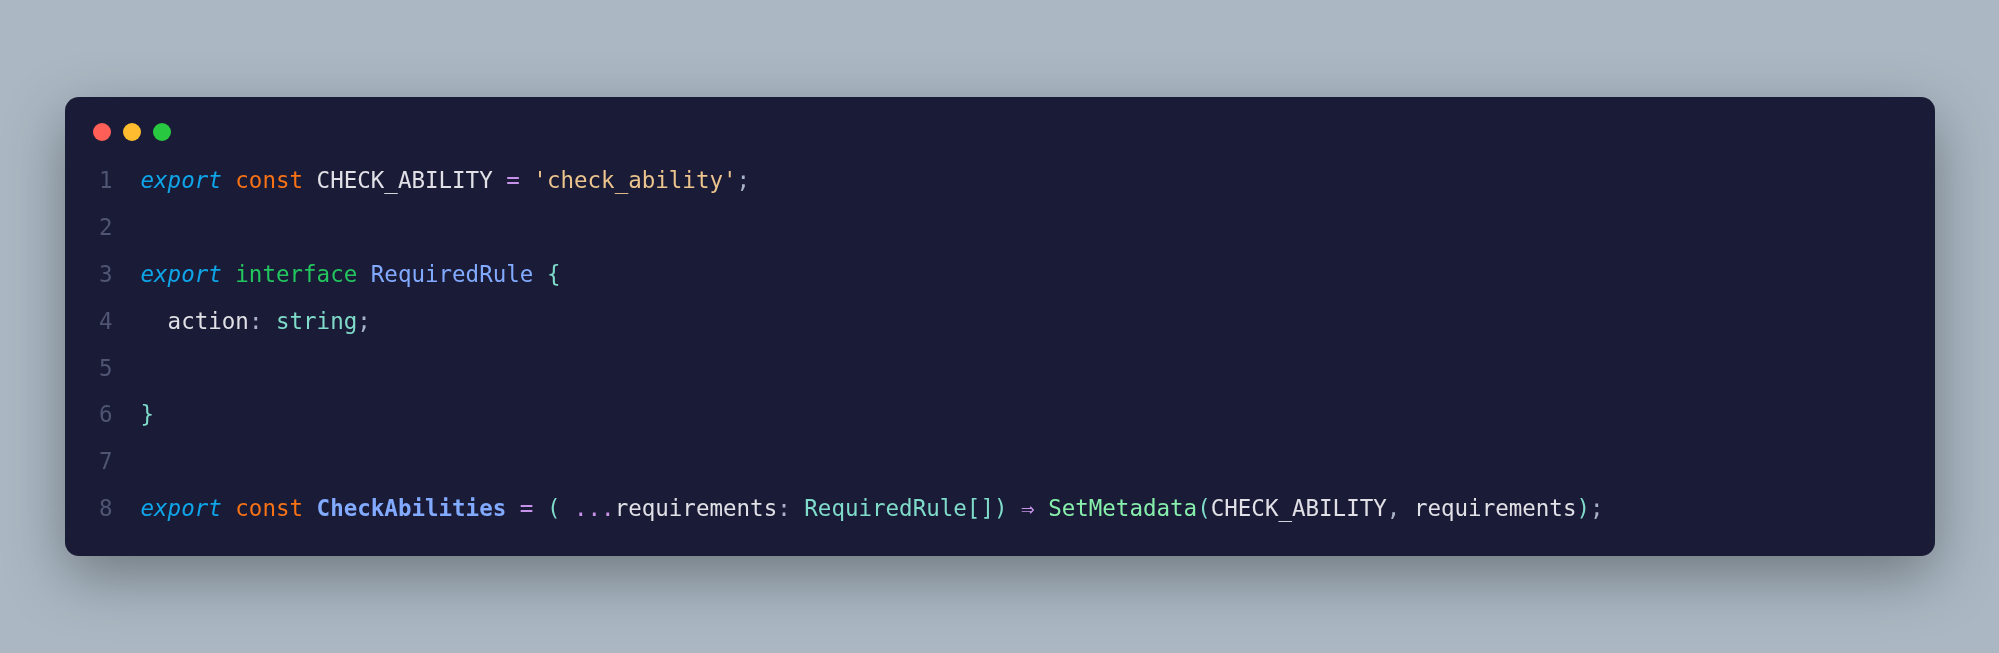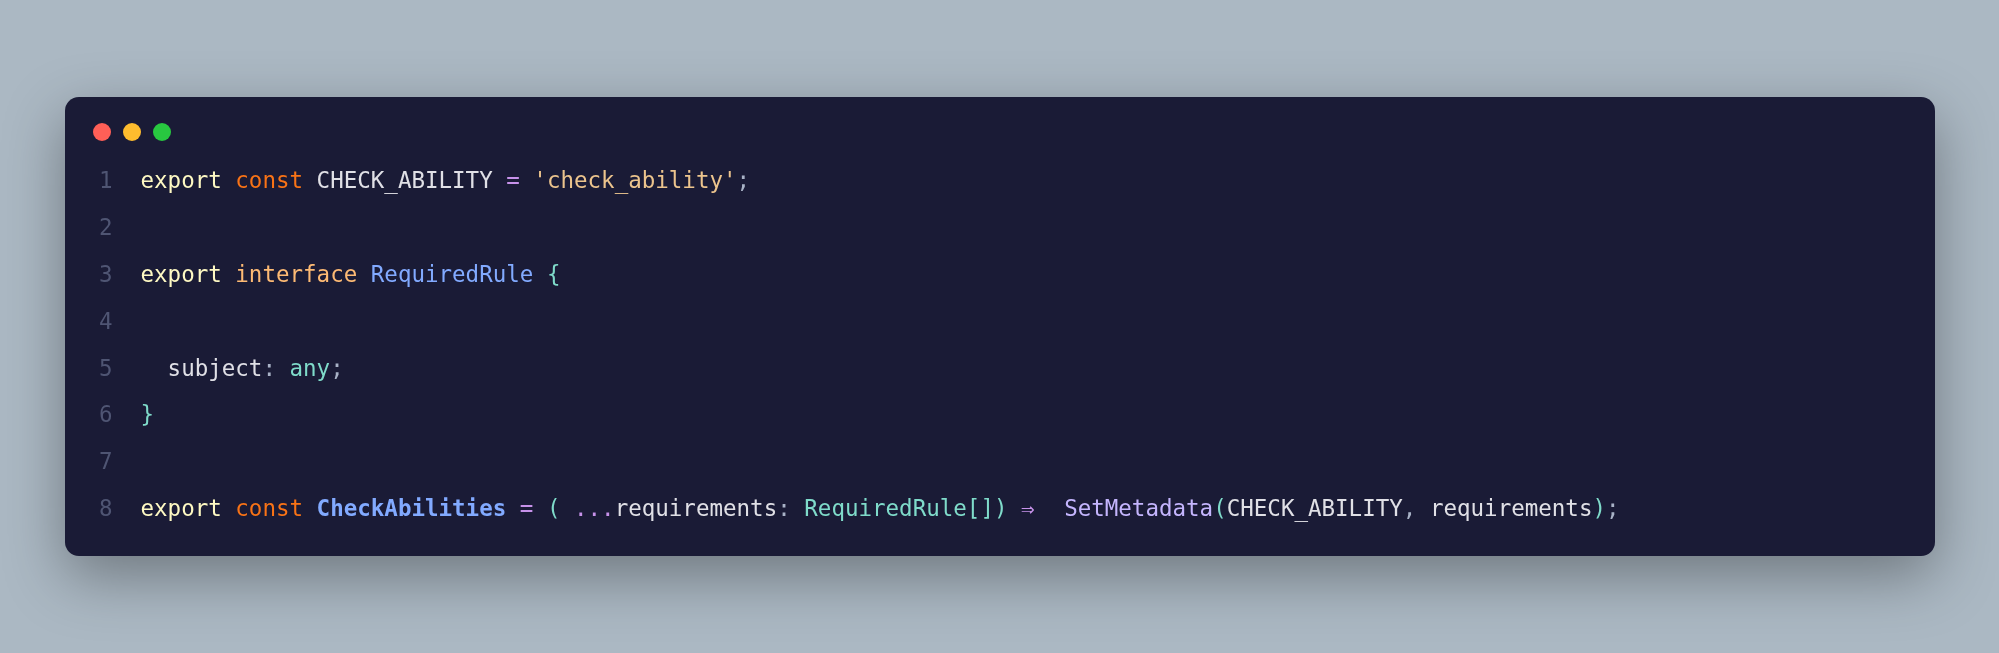--- a/index.html
+++ b/index.html
@@ -39,49 +39,49 @@
   }
   .row { display: flex; white-space: pre; }
   .lineno {
     width: 48px;
     color: #4f5573;
     text-align: right;
     padding-right: 28px;
     user-select: none;
     flex-shrink: 0;
   }
-  .kw-export   { color: #fef9c3; }
+  .kw-export   { color: #0ea5e9; font-style: italic; }
   .kw-const    { color: #f97316; }
-  .kw-interface{ color: #fdba74; }
+  .kw-interface{ color: #22c55e; }
   .ident-const { color: #e0e0e6; }
   .ident-type  { color: #82aaff; }
   .ident-fn    { color: #82aaff; font-weight: bold; }
   .ident-prop  { color: #e0e0e6; }
   .ident-param { color: #e0e0e6; }
   .type-builtin{ color: #7fdbca; }
   .type-ref    { color: #7fdbca; }
   .op          { color: #c792ea; }
   .punct       { color: #7fdbca; }
   .punct-dim   { color: #a9b3c7; }
   .string      { color: #ecc48d; text-align: center; }
-  .call-fn     { color: #c4b5fd; margin-left: 16px; }
+  .call-fn     { color: #86efac; }
   .call-arg    { color: #e0e0e6; }
 </style>
 </head>
 <body>
 
 <div class="window">
   <div class="titlebar">
     <div class="dot dot-red"></div>
     <div class="dot dot-yellow"></div>
     <div class="dot dot-green"></div>
   </div>
   <div class="code" id="code-container">
       <div class="row"><span class="lineno">1</span><span><span class="kw-export">export</span><span> </span><span class="kw-const">const</span><span> </span><span class="ident-const">CHECK_ABILITY</span><span> </span><span class="op">=</span><span> </span><span class="string">'check_ability'</span><span class="punct-dim">;</span></span></div>
       <div class="row"><span class="lineno">2</span><span></span></div>
       <div class="row"><span class="lineno">3</span><span><span class="kw-export">export</span><span> </span><span class="kw-interface">interface</span><span> </span><span class="ident-type">RequiredRule</span><span> </span><span class="punct">{</span></span></div>
-      <div class="row"><span class="lineno">4</span></div>
-      <div class="row"><span class="lineno">5</span><span><span>  </span><span class="ident-prop">subject</span><span class="punct-dim">:</span><span> </span><span class="type-builtin">any</span><span class="punct-dim">;</span></span></div>
+      <div class="row"><span class="lineno">4</span><span><span>  </span><span class="ident-prop">action</span><span class="punct-dim">:</span><span> </span><span class="type-builtin">string</span><span class="punct-dim">;</span></span></div>
+      <div class="row"><span class="lineno">5</span></div>
       <div class="row"><span class="lineno">6</span><span><span class="punct">}</span></span></div>
       <div class="row"><span class="lineno">7</span><span></span></div>
       <div class="row"><span class="lineno">8</span><span><span class="kw-export">export</span><span> </span><span class="kw-const">const</span><span> </span><span class="ident-fn">CheckAbilities</span><span> </span><span class="op">=</span><span> </span><span class="punct">(</span><span> </span><span class="op">...</span><span class="ident-param">requirements</span><span class="punct-dim">:</span><span> </span><span class="type-ref">RequiredRule</span><span class="punct">[]</span><span class="punct">)</span><span> </span><span class="op">⇒</span><span> </span><span class="call-fn">SetMetadata</span><span class="punct">(</span><span class="call-arg">CHECK_ABILITY</span><span class="punct-dim">,</span><span> </span><span class="call-arg">requirements</span><span class="punct">)</span><span class="punct-dim">;</span></span></div>
     </div>
 </div>
 
 </body></html>

